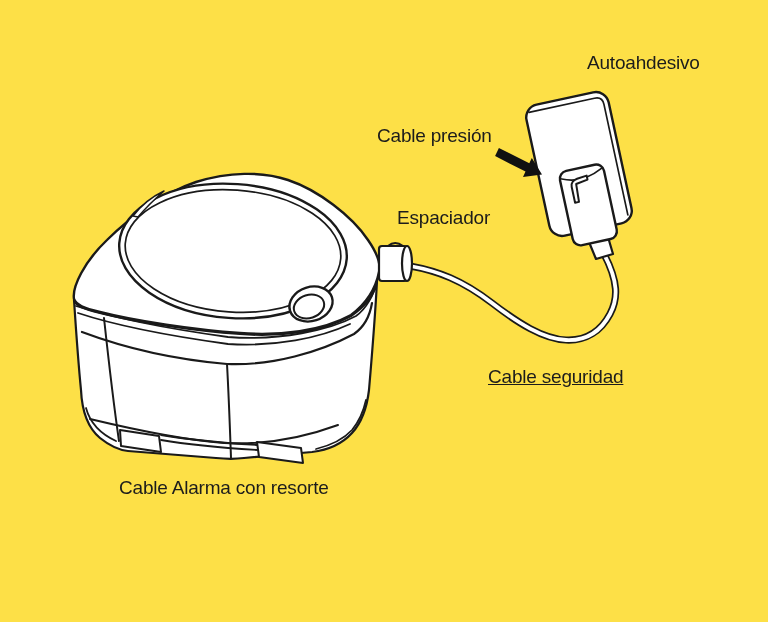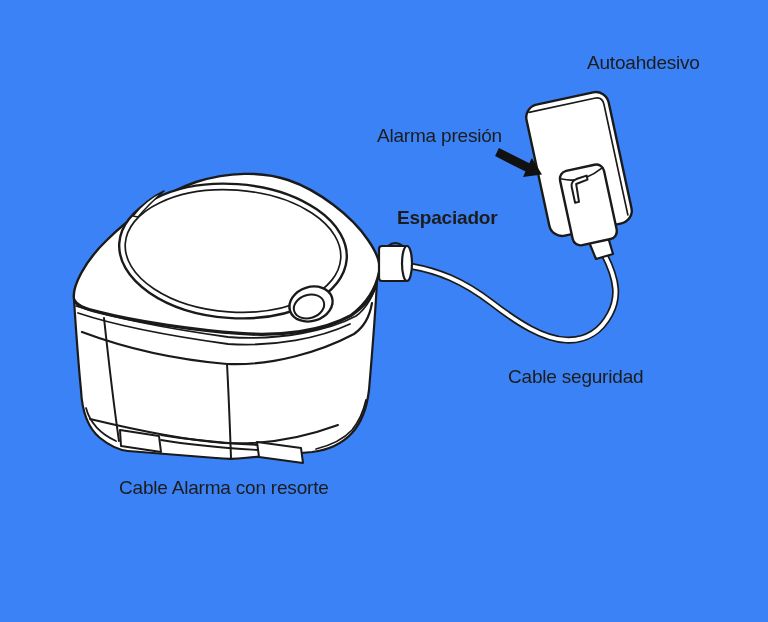--- a/index.html
+++ b/index.html
@@ -1,28 +1,28 @@
 <!DOCTYPE html>
 <html><head>
 <meta charset="utf-8">
 <style>
   html,body{margin:0;padding:0;background:#fff;}
   #stage{
-    position:relative;width:768px;height:622px;background:#3b82f6;overflow:hidden;
+    position:relative;width:768px;height:622px;background:#fde047;overflow:hidden;
     font-family:"Liberation Sans",sans-serif;
   }
   #art{position:absolute;left:0;top:0;}
   .lbl{
     position:absolute;white-space:nowrap;color:#1c1c1c;
     font-size:19px;line-height:23px;letter-spacing:-0.2px;
   }
   .lbl-autoahdesivo{left:587px;top:51px;}
   .lbl-switch{left:377px;top:124px;}
-  .lbl-espaciador{left:397px;top:206px;font-weight:bold;}
-  .lbl-cable{left:508px;top:365px;}
+  .lbl-espaciador{left:397px;top:206px;}
+  .lbl-cable{left:488px;top:365px;text-decoration:underline;}
   .lbl-base{left:119px;top:476px;}
 </style>
 </head>
 <body>
 
 <div id="stage">
 
   <svg id="art" width="768" height="622" viewBox="0 0 768 622">
     <g fill="none" stroke="#1a1a1a" stroke-width="2.2" stroke-linecap="round" stroke-linejoin="round">
 
@@ -100,17 +100,17 @@
         <rect fill="#ffffff" stroke-width="2.4" x="557" y="168" width="45" height="76" rx="8"></rect>
         <path stroke-width="1.7" d="M 559 175 Q 578 184 600 173"></path>
         <path fill="#ffffff" stroke-width="2" d="M 567 201 L 567 185 Q 567 179 574 178 L 584 177 L 584 181 L 572 183 L 571 201 Z"></path>
       </g>
 
       <polygon fill="#111111" stroke="none" points="495.1,156.1 525.5,171.5 523,177 542,174.5 531.8,157.9 529.3,163.3 498.9,147.9"></polygon>
     </g>
   </svg>
 
   <div class="lbl lbl-autoahdesivo">Autoahdesivo</div>
-  <div class="lbl lbl-switch">Alarma presión</div>
+  <div class="lbl lbl-switch">Cable presión</div>
   <div class="lbl lbl-espaciador">Espaciador</div>
   <div class="lbl lbl-cable">Cable seguridad</div>
   <div class="lbl lbl-base">Cable Alarma con resorte</div>
 </div>
 
 </body></html>

